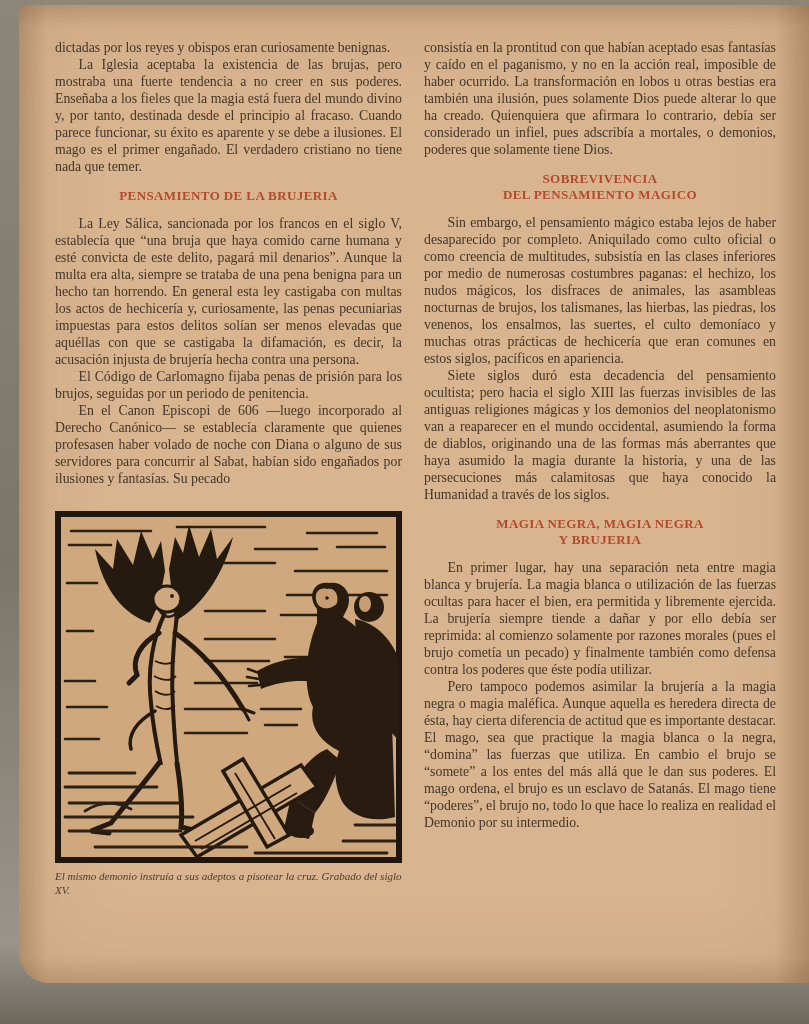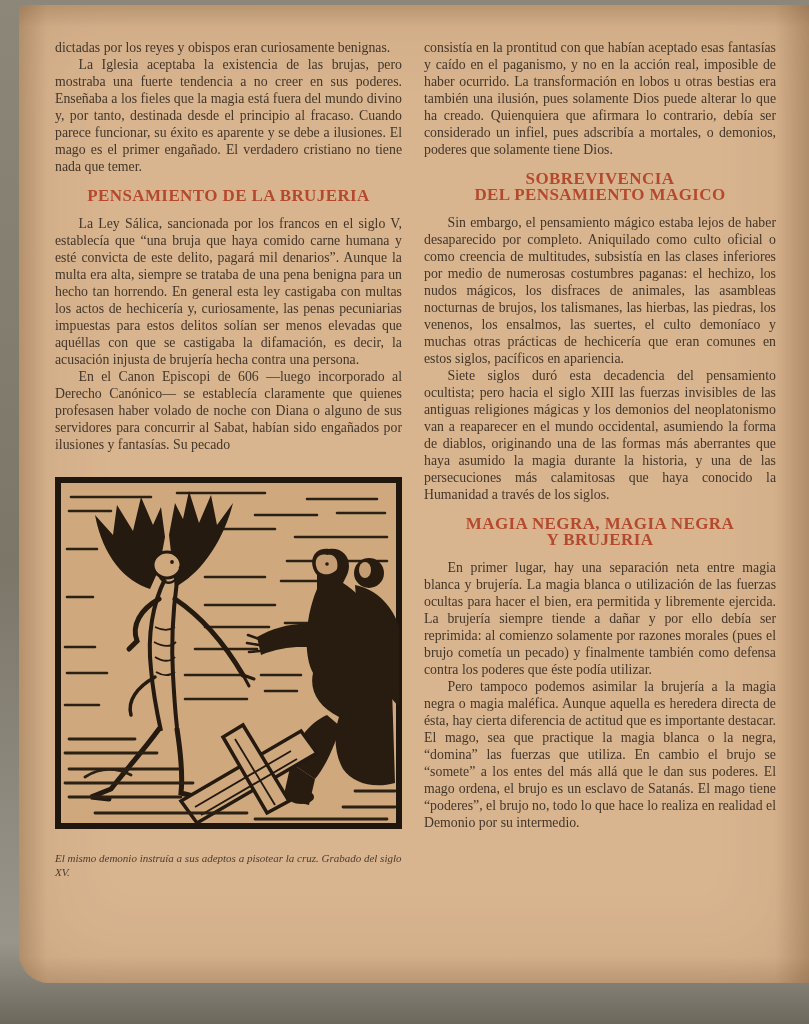--- a/index.html
+++ b/index.html
@@ -26,49 +26,50 @@
     padding:34px 33px 0 36px;
     color:#42362a;
   }
   .col{font-size:13.8px;line-height:17px;text-align:justify;}
   .col-left{width:347px;flex:0 0 auto;}
   .col-right{flex:1 1 auto;min-width:0;}
   .col p{margin:0;hyphens:auto;-webkit-hyphens:auto;}
   .col p.indent{text-indent:1.7em;}
   .col h3.heading{
     margin:13px 0 11px 0;
-    font-size:17px;line-height:16px;
+    font-size:13px;line-height:16px;
     font-weight:bold;text-align:center;
     letter-spacing:.4px;
     color:#b5492e;
     white-space:pre-line;
   }
   figure{margin:24px 0 0 0;padding:0;}
   figure svg{display:block;width:347px;height:auto;}
   figcaption{
-    margin-top:23px;
+    margin-top:7px;
     font-size:11px;line-height:13.5px;
     font-style:italic;
     color:#4a3c2e;
     text-align:left;
   }
 </style>
 </head>
 <body>
 
 <div class="photo">
   <div class="page">
     <div class="content">
 
       <div class="col col-left">
         <div>
             <p class="">dictadas por los reyes y obispos eran curiosamente benignas.</p>
             <p class="indent">La Iglesia aceptaba la existencia de las brujas, pero mostraba una fuerte tendencia a no creer en sus poderes. Enseñaba a los fieles que la magia está fuera del mundo divino y, por tanto, destinada desde el principio al fracaso. Cuando parece funcionar, su éxito es aparente y se debe a ilusiones. El mago es el primer engañado. El verdadero cristiano no tiene nada que temer.</p>
             <h3 class="heading">PENSAMIENTO DE LA BRUJERIA</h3>
             <p class="indent">La Ley Sálica, sancionada por los francos en el siglo V, establecía que “una bruja que haya comido carne humana y esté convicta de este delito, pagará mil denarios”. Aunque la multa era alta, siempre se trataba de una pena benigna para un hecho tan horrendo. En general esta ley castigaba con multas los actos de hechicería y, curiosamente, las penas pecuniarias impuestas para estos delitos solían ser menos elevadas que aquéllas con que se castigaba la difamación, es decir, la acusación injusta de brujería hecha contra una persona.</p>
+            <p class="indent">El Código de Carlomagno fijaba penas de prisión para los brujos, seguidas por un periodo de penitencia.</p>
             <p class="indent">En el Canon Episcopi de 606 —luego incorporado al Derecho Canónico— se establecía claramente que quienes profesasen haber volado de noche con Diana o alguno de sus servidores para concurrir al Sabat, habían sido engañados por ilusiones y fantasías. Su pecado</p>
           </div>
 
         <figure>
           <svg viewBox="0 0 347 352" xmlns="http://www.w3.org/2000/svg" role="img">
 
             <rect x="3" y="3" width="341" height="346" fill="#cfa87e" stroke="#1f160d" stroke-width="6"></rect>
 
             <g stroke="#2b2014" stroke-width="2.6" stroke-linecap="round" fill="none">
               <path d="M16 20h80 M122 16h88 M252 22h70"></path>

